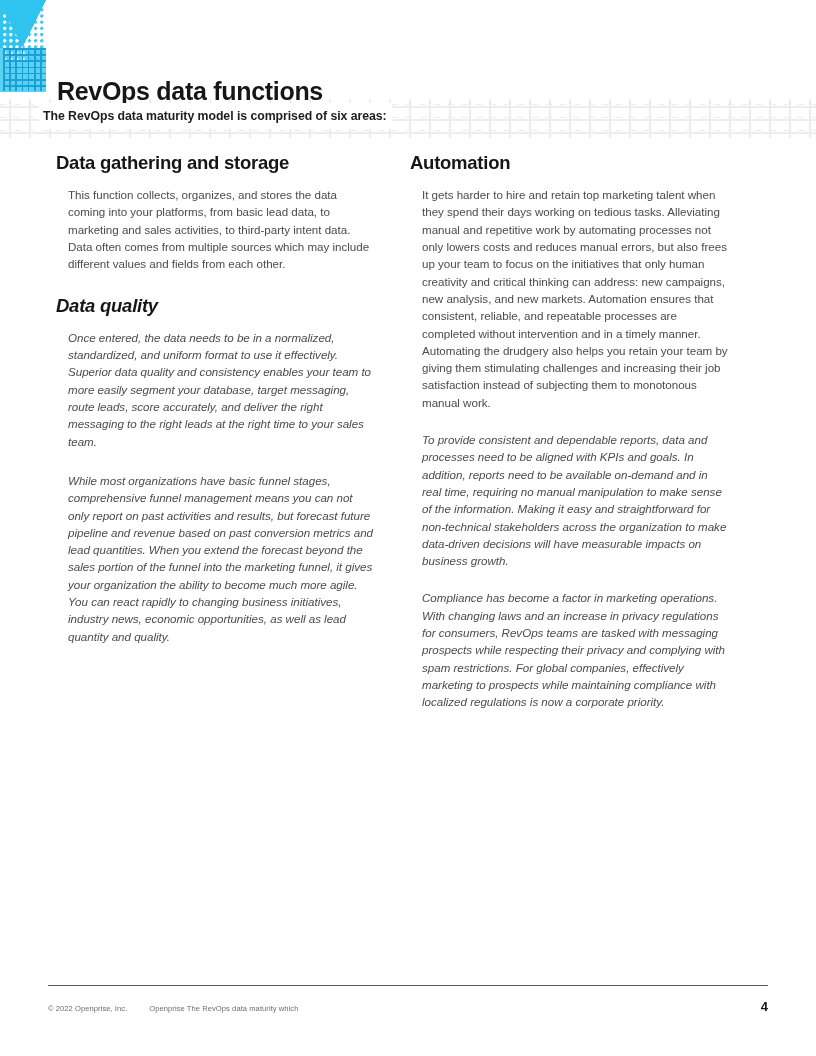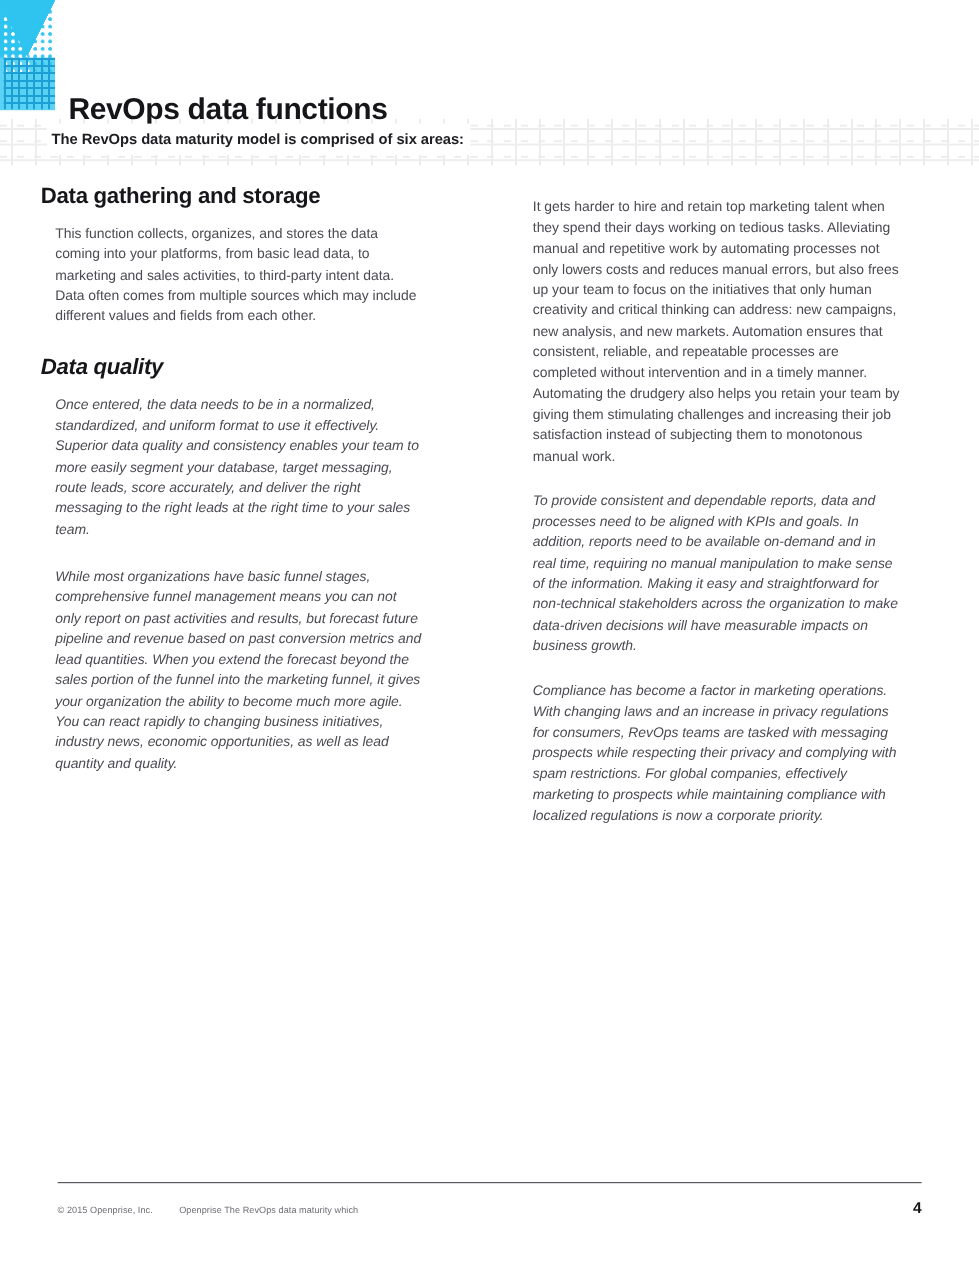--- a/index.html
+++ b/index.html
@@ -123,24 +123,23 @@
     z-index: -1;
   }
 
   
   #content {
     position: absolute;
     left: 0;
     top: 152px;
     width: 816px;
     display: flex;
-    gap: 66px;
+    gap: 22px;
     padding: 0 52px 0 56px;
     box-sizing: border-box;
-    justify-content: flex-end;
   }
   .column {
     width: 332px;
     flex: 0 0 332px;
   }
   .section + .section { margin-top: 22px; font-style: italic; }
   .section-heading {
     font-size: 18.5px;
     font-weight: 700;
     letter-spacing: -0.25px;
@@ -226,33 +225,34 @@
 
     <div class="section">
       <p class="section-body">While most organizations have basic funnel stages, comprehensive funnel management means you can not only report on past activities and results, but forecast future pipeline and revenue based on past conversion metrics and lead quantities. When you extend the forecast beyond the sales portion of the funnel into the marketing funnel, it gives your organization the ability to become much more agile. You can react rapidly to changing business initiatives, industry news, economic opportunities, as well as lead quantity and quality.</p>
     </div>
 
   </div>
 
   <div class="column" id="column-right">
 
     <div class="section">
+      <h2 class="section-heading">Automation</h2>
       <p class="section-body">It gets harder to hire and retain top marketing talent when they spend their days working on tedious tasks. Alleviating manual and repetitive work by automating processes not only lowers costs and reduces manual errors, but also frees up your team to focus on the initiatives that only human creativity and critical thinking can address: new campaigns, new analysis, and new markets. Automation ensures that consistent, reliable, and repeatable processes are completed without intervention and in a timely manner. Automating the drudgery also helps you retain your team by giving them stimulating challenges and increasing their job satisfaction instead of subjecting them to monotonous manual work.</p>
     </div>
 
     <div class="section">
       <p class="section-body">To provide consistent and dependable reports, data and processes need to be aligned with KPIs and goals. In addition, reports need to be available on-demand and in real time, requiring no manual manipulation to make sense of the information. Making it easy and straightforward for non-technical stakeholders across the organization to make data-driven decisions will have measurable impacts on business growth.</p>
     </div>
 
     <div class="section">
       <p class="section-body">Compliance has become a factor in marketing operations. With changing laws and an increase in privacy regulations for consumers, RevOps teams are tasked with messaging prospects while respecting their privacy and complying with spam restrictions. For global companies, effectively marketing to prospects while maintaining compliance with localized regulations is now a corporate priority.</p>
     </div>
 
   </div>
 
 </div>
 
 <div id="footer-rule"></div>
 <div id="footer">
-  <span id="footer-copyright">© 2015 Openprise, Inc.</span>
+  <span id="footer-copyright">© 2022 Openprise, Inc.</span>
   <span id="footer-doc-title">Openprise The RevOps data maturity which</span>
   <span id="footer-page-number">4</span>
 </div>
 
 </body></html>

